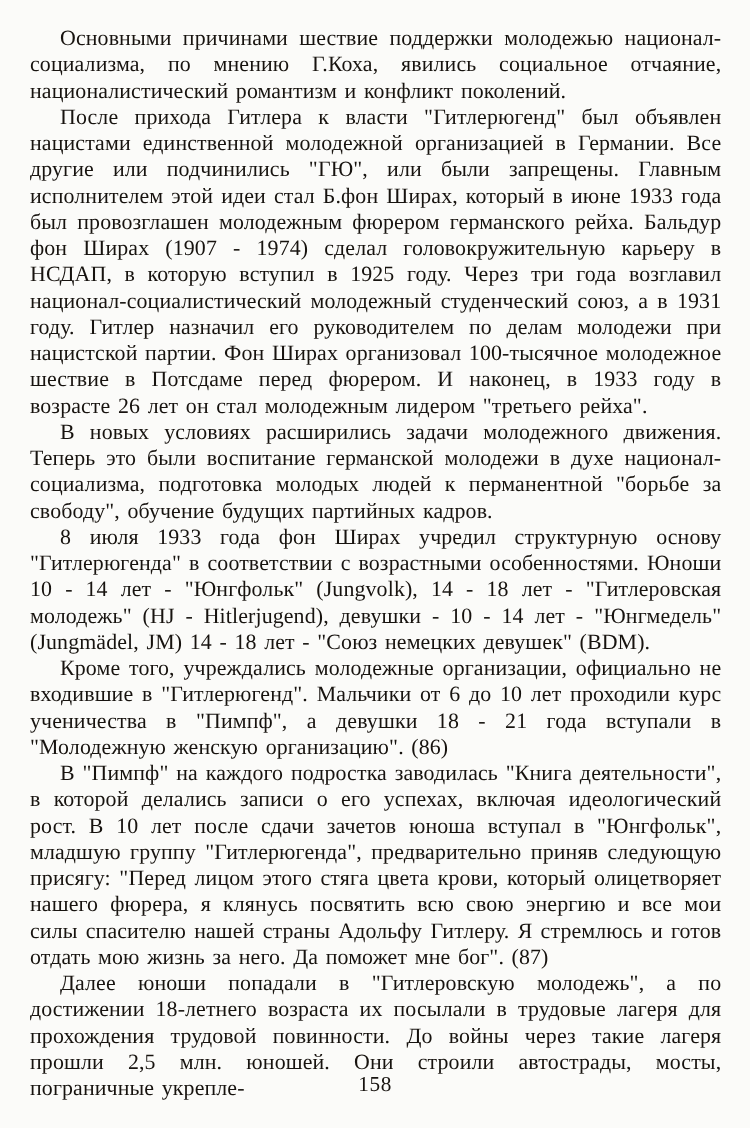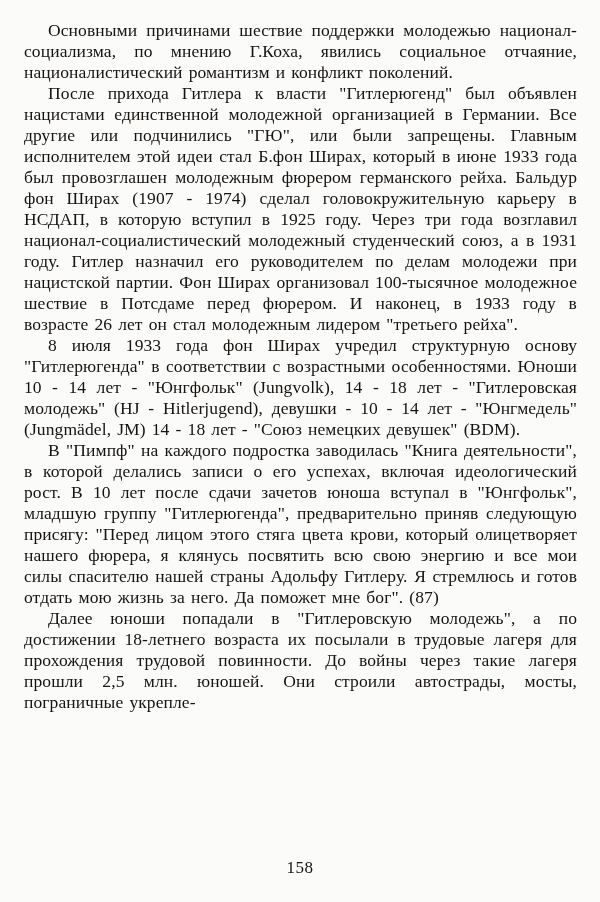--- a/index.html
+++ b/index.html
@@ -52,18 +52,20 @@
     letter-spacing:0.5px;
   }
 </style>
 </head>
 <body>
 
 <div class="page">
   <div class="text-block">
     <p class="para">Основными причинами шествие поддержки молодежью национал-социализма, по мнению Г.Коха, явились социальное отчаяние, националистический романтизм и конфликт поколений.</p>
     <p class="para">После прихода Гитлера к власти "Гитлерюгенд" был объявлен нацистами единственной молодежной организацией в Германии. Все другие или подчинились "ГЮ", или были запрещены. Главным исполнителем этой идеи стал Б.фон Ширах, который в июне 1933 года был провозглашен молодежным фюрером германского рейха. Бальдур фон Ширах (1907 - 1974) сделал головокружительную карьеру в НСДАП, в которую вступил в 1925 году. Через три года возглавил национал-социалистический молодежный студенческий союз, а в 1931 году. Гитлер назначил его руководителем по делам молодежи при нацистской партии. Фон Ширах организовал 100-тысячное молодежное шествие в Потсдаме перед фюрером. И наконец, в 1933 году в возрасте 26 лет он стал молодежным лидером "третьего рейха".</p>
+    <p class="para">В новых условиях расширились задачи молодежного движения. Теперь это были воспитание германской молодежи в духе национал-социализма, подготовка молодых людей к перманентной "борьбе за свободу", обучение будущих партийных кадров.</p>
     <p class="para">8 июля 1933 года фон Ширах учредил структурную основу "Гитлерюгенда" в соответствии с возрастными особенностями. Юноши 10 - 14 лет - "Юнгфольк" (Jungvolk), 14 - 18 лет - "Гитлеровская молодежь" (HJ - Hitlerjugend), девушки - 10 - 14 лет - "Юнгмедель" (Jungmädel, JM) 14 - 18 лет - "Союз немецких девушек" (BDM).</p>
+    <p class="para">Кроме того, учреждались молодежные организации, официально не входившие в "Гитлерюгенд". Мальчики от 6 до 10 лет проходили курс ученичества в "Пимпф", а девушки 18 - 21 года вступали в "Молодежную женскую организацию". (86)</p>
     <p class="para">В "Пимпф" на каждого подростка заводилась "Книга деятельности", в которой делались записи о его успехах, включая идеологический рост. В 10 лет после сдачи зачетов юноша вступал в "Юнгфольк", младшую группу "Гитлерюгенда", предварительно приняв следующую присягу: "Перед лицом этого стяга цвета крови, который олицетворяет нашего фюрера, я клянусь посвятить всю свою энергию и все мои силы спасителю нашей страны Адольфу Гитлеру. Я стремлюсь и готов отдать мою жизнь за него. Да поможет мне бог". (87)</p>
     <p class="para">Далее юноши попадали в "Гитлеровскую молодежь", а по достижении 18-летнего возраста их посылали в трудовые лагеря для прохождения трудовой повинности. До войны через такие лагеря прошли 2,5 млн. юношей. Они строили автострады, мосты, пограничные укрепле-</p>
   </div>
   <div class="page-number">158</div>
 </div>
 
 </body></html>

